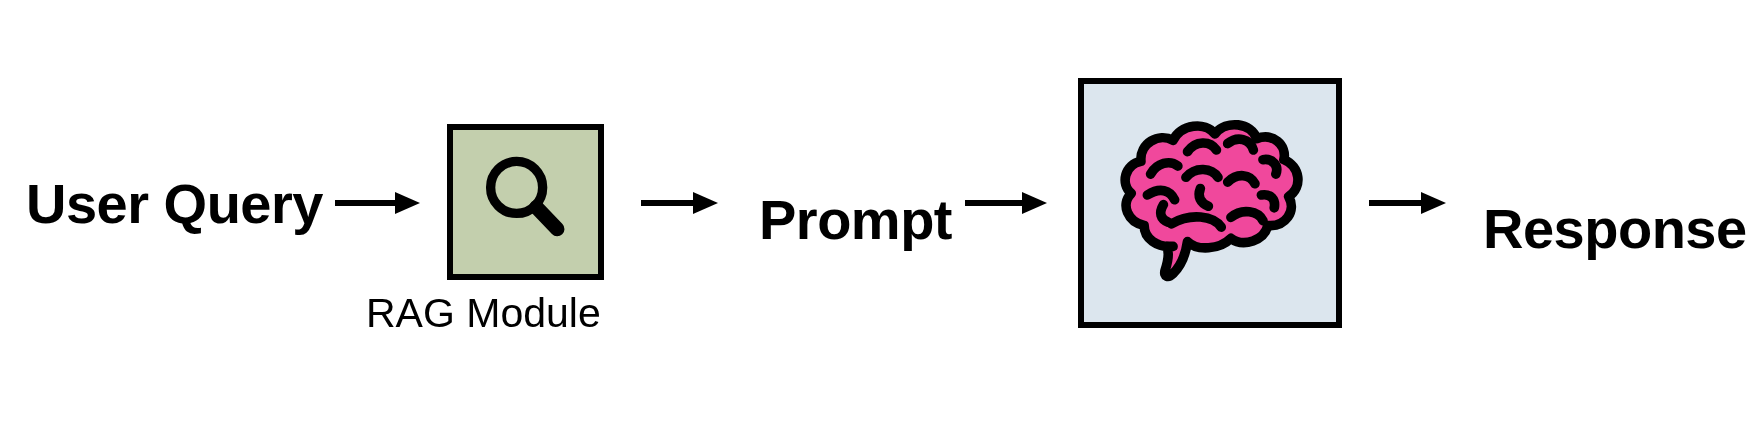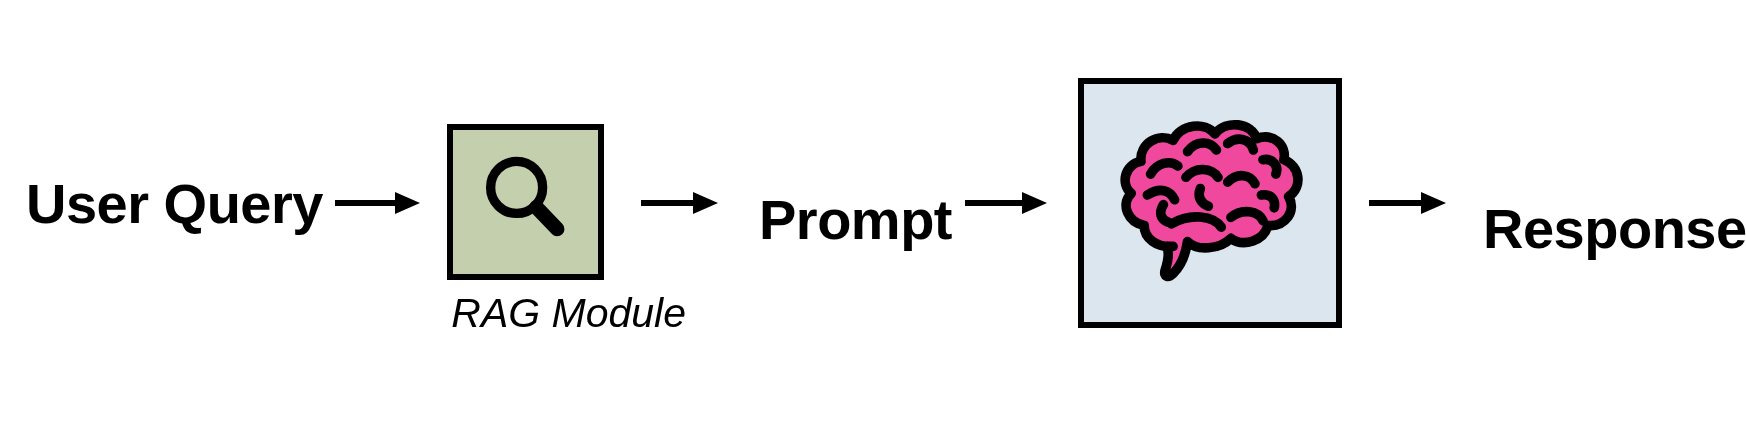--- a/index.html
+++ b/index.html
@@ -21,21 +21,21 @@
   .arrow { position:absolute; top:189px; color:var(--ink); }
   .node-box {
     position:absolute; box-sizing:border-box;
     border:6px solid var(--box_border);
     display:flex; align-items:center; justify-content:center;
   }
   .rag-box  { left:447px; top:124px; width:157px; height:156px; background:var(--rag_box_fill); }
   .llm-box  { left:1078px; top:78px;  width:264px; height:250px; background:var(--llm_box_fill); }
   .caption {
     position:absolute; font-size:41px; line-height:1;
-    width:320px; text-align:right; white-space:nowrap; color:var(--ink);font-style:italic;
+    width:320px; text-align:left; white-space:nowrap; color:var(--ink);
   }
   .rag-caption { left:366px;  top:293px; }
   .llm-caption { left:1050px; top:341px; }
   .icon-svg { display:block; }
 </style>
 </head>
 <body>
 
 <div class="stage">
 

